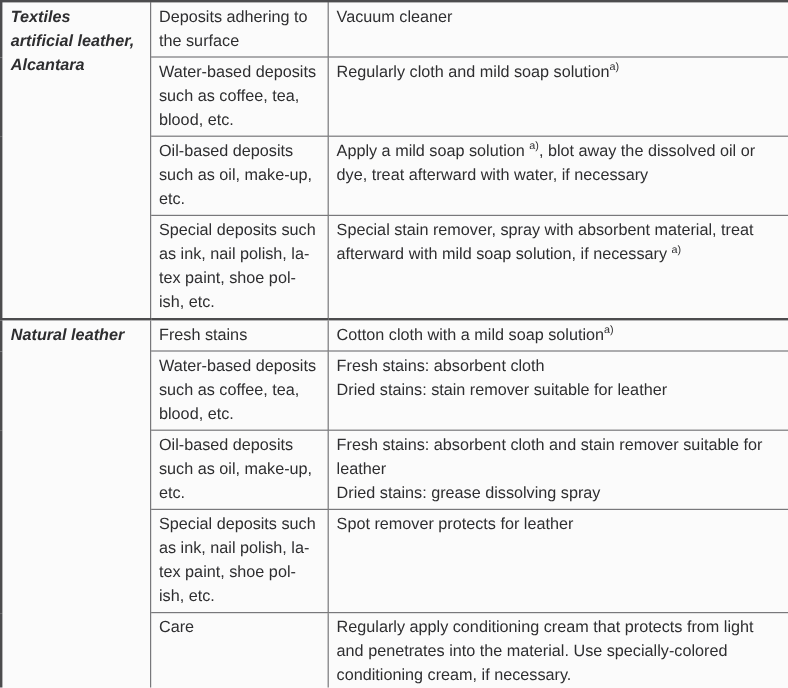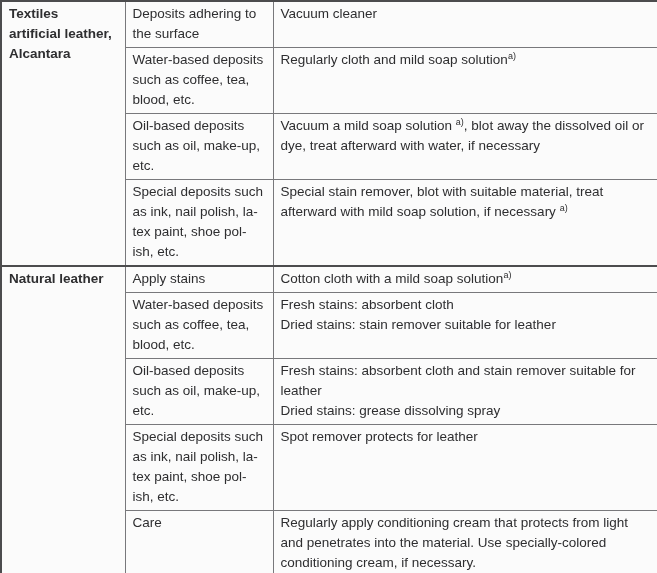--- a/index.html
+++ b/index.html
@@ -23,21 +23,21 @@
   td {
     border: 1px solid var(--border-inner, #78787b);
     vertical-align: top;
     padding: 2px 7px 3px 7px;
     font-size: 13.5px;
     line-height: 20px;
     color: var(--text, #2e2e30);
     white-space: pre-line;
     overflow: hidden;
   }
-  td.mat { font-weight: bold; }
+  td.mat { font-weight: bold; font-style: italic; }
   tr.section-start td { border-top: 2px solid var(--border-outer, #4c4c4e); }
   sup.fn {
     font-size: 9px;
     line-height: 0;
     vertical-align: super;
   }
 </style>
 </head>
 <body>
 
@@ -60,33 +60,33 @@
     <tr style="height:64px">
       <td class="dep">Water-based deposits
 such as coffee, tea,
 blood, etc.</td>
       <td class="met"><span>Regularly cloth and mild soap solution</span><sup class="fn">a)</sup><span></span></td>
     </tr>
     <tr style="height:62px">
       <td class="dep">Oil-based deposits
 such as oil, make-up,
 etc.</td>
-      <td class="met"><span>Vacuum a mild soap solution </span><sup class="fn">a)</sup><span>, blot away the dissolved oil or dye, treat afterward with water, if necessary</span></td>
+      <td class="met"><span>Apply a mild soap solution </span><sup class="fn">a)</sup><span>, blot away the dissolved oil or dye, treat afterward with water, if necessary</span></td>
     </tr>
     <tr style="height:83px">
       <td class="dep">Special deposits such
 as ink, nail polish, la-
 tex paint, shoe pol-
 ish, etc.</td>
-      <td class="met"><span>Special stain remover, blot with suitable material, treat afterward with mild soap solution, if necessary </span><sup class="fn">a)</sup><span></span></td>
+      <td class="met"><span>Special stain remover, spray with absorbent material, treat afterward with mild soap solution, if necessary </span><sup class="fn">a)</sup><span></span></td>
     </tr>
 
     <tr class="section-start" style="height:24px">
       <td class="mat" rowspan="5">Natural leather</td>
-      <td class="dep">Apply stains</td>
+      <td class="dep">Fresh stains</td>
       <td class="met"><span>Cotton cloth with a mild soap solution</span><sup class="fn">a)</sup><span></span></td>
     </tr>
     <tr style="height:65px">
       <td class="dep">Water-based deposits
 such as coffee, tea,
 blood, etc.</td>
       <td class="met"><span>Fresh stains: absorbent cloth
 Dried stains: stain remover suitable for leather</span><sup class="fn"></sup><span></span></td>
     </tr>
     <tr style="height:61px">

